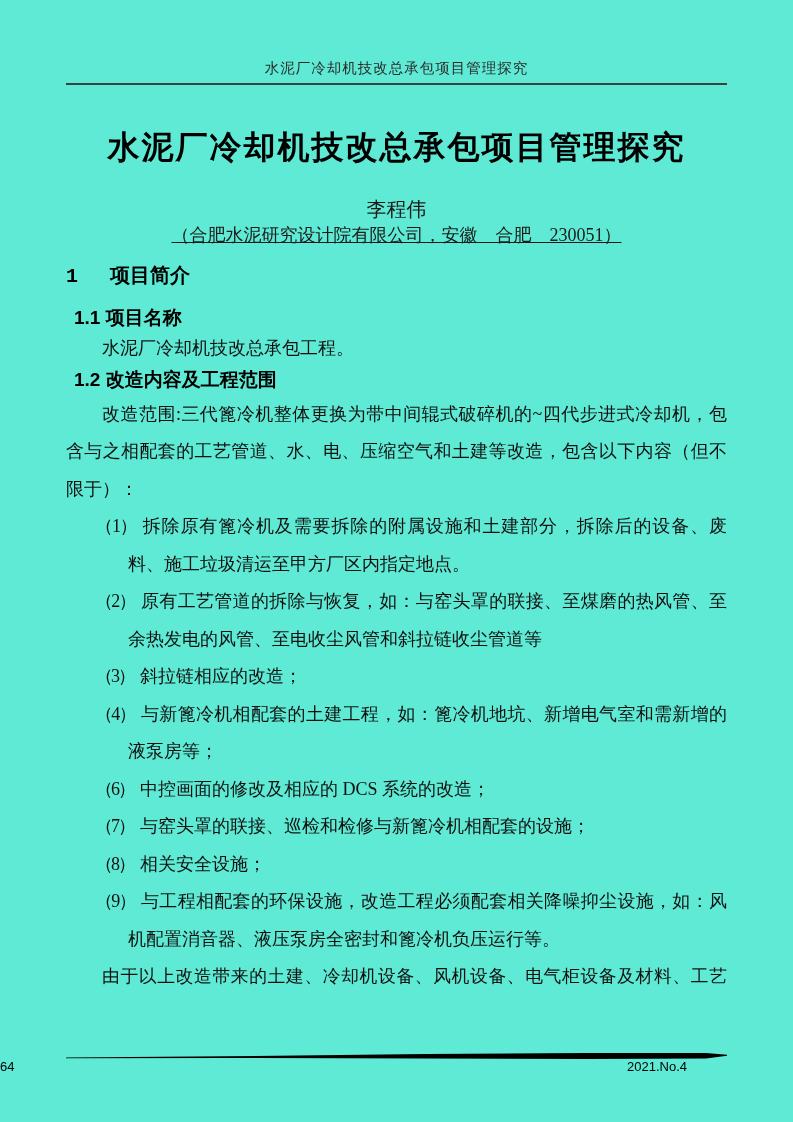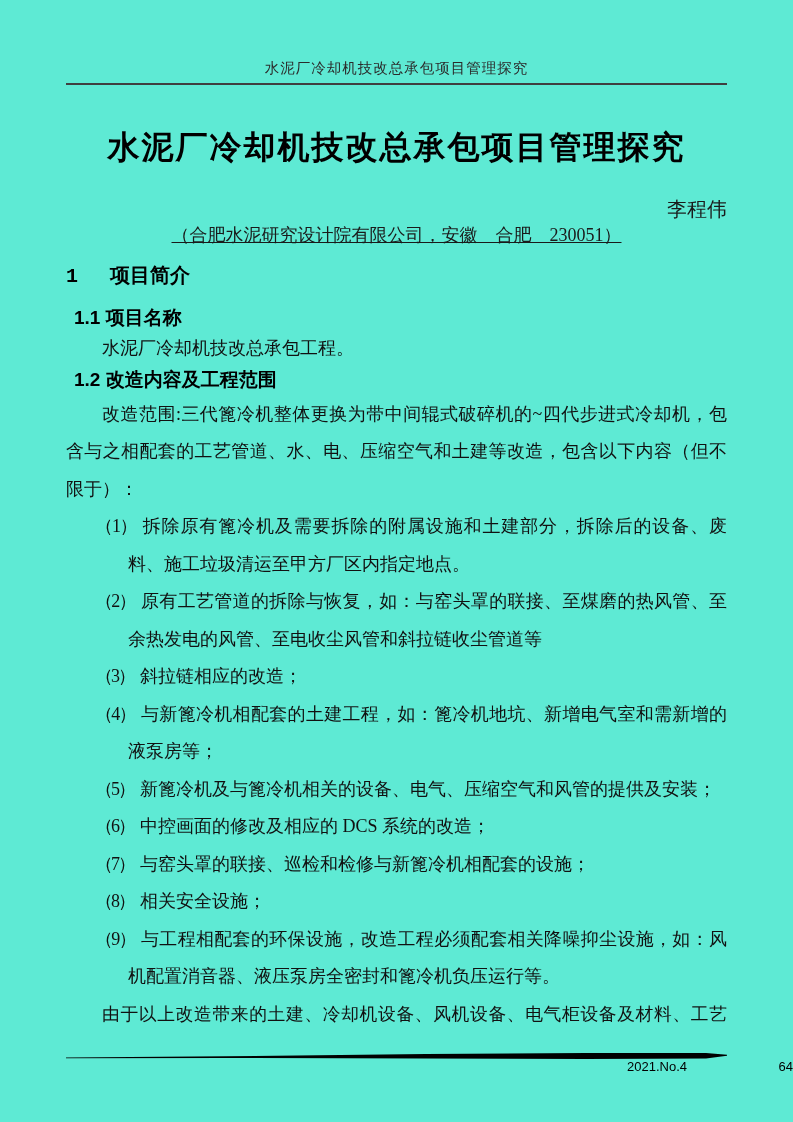--- a/index.html
+++ b/index.html
@@ -41,21 +41,21 @@
     text-align: center;
     font-family: "Liberation Sans", sans-serif;
     font-weight: bold;
     font-size: 32px;
     line-height: 42px;
     letter-spacing: 2px;
     color: #000;
   }
   .author {
     margin: 28px 0 0 0;
-    text-align: right;
+    text-align: center;
     font-size: 20px;
     line-height: 26px;
   }
   .affiliation {
     margin: 0;
     text-align: center;
     font-size: 18px;
     line-height: 26px;
     text-decoration: underline;
   }
@@ -111,21 +111,21 @@
 
   
   .footer-rule {
     position: absolute;
     top: 1052px; left: 66px;
     width: 661px; height: 8px;
   }
   .page-num {
     position: absolute;
     top: 1059px; left: 0; right: 0;
-    text-align: right;
+    text-align: left;
     font-family: "Liberation Sans", sans-serif;
     font-size: 13px;
     color: #000;
   }
   .issue {
     position: absolute;
     top: 1059px; right: 106px;
     font-family: Liberation Sans, sans-serif;
     font-size: 13px;
     color: #000;
@@ -150,21 +150,20 @@
     <p class="body-text p-name">水泥厂冷却机技改总承包工程。</p>
 
     <div class="h2 tight">1.2 改造内容及工程范围</div>
     <p class="body-text p-intro">改造范围:三代篦冷机整体更换为带中间辊式破碎机的~四代步进式冷却机，包含与之相配套的工艺管道、水、电、压缩空气和土建等改造，包含以下内容（但不限于）：</p>
 
     <div class="list">
       <div class="list-item"><span class="li-marker">（1）</span><span>拆除原有篦冷机及需要拆除的附属设施和土建部分，拆除后的设备、废料、施工垃圾清运至甲方厂区内指定地点。</span></div>
       <div class="list-item"><span class="li-marker">（2）</span><span>原有工艺管道的拆除与恢复，如：与窑头罩的联接、至煤磨的热风管、至余热发电的风管、至电收尘风管和斜拉链收尘管道等</span></div>
       <div class="list-item"><span class="li-marker">（3）</span><span>斜拉链相应的改造；</span></div>
       <div class="list-item"><span class="li-marker">（4）</span><span>与新篦冷机相配套的土建工程，如：篦冷机地坑、新增电气室和需新增的液泵房等；</span></div>
-      <div class="list-item"><span class="li-marker">（5）</span><span>新篦冷机及与篦冷机相关的设备、电气、压缩空气和风管的提供及安装；</span></div>
       <div class="list-item"><span class="li-marker">（6）</span><span>中控画面的修改及相应的 DCS 系统的改造；</span></div>
       <div class="list-item"><span class="li-marker">（7）</span><span>与窑头罩的联接、巡检和检修与新篦冷机相配套的设施；</span></div>
       <div class="list-item"><span class="li-marker">（8）</span><span>相关安全设施；</span></div>
       <div class="list-item"><span class="li-marker">（9）</span><span>与工程相配套的环保设施，改造工程必须配套相关降噪抑尘设施，如：风机配置消音器、液压泵房全密封和篦冷机负压运行等。</span></div>
     </div>
 
     <p class="body-text p-closing">由于以上改造带来的土建、冷却机设备、风机设备、电气柜设备及材料、工艺</p>
   </div>
 
   <svg class="footer-rule" viewBox="0 0 661 8" preserveAspectRatio="none" width="661" height="8">

